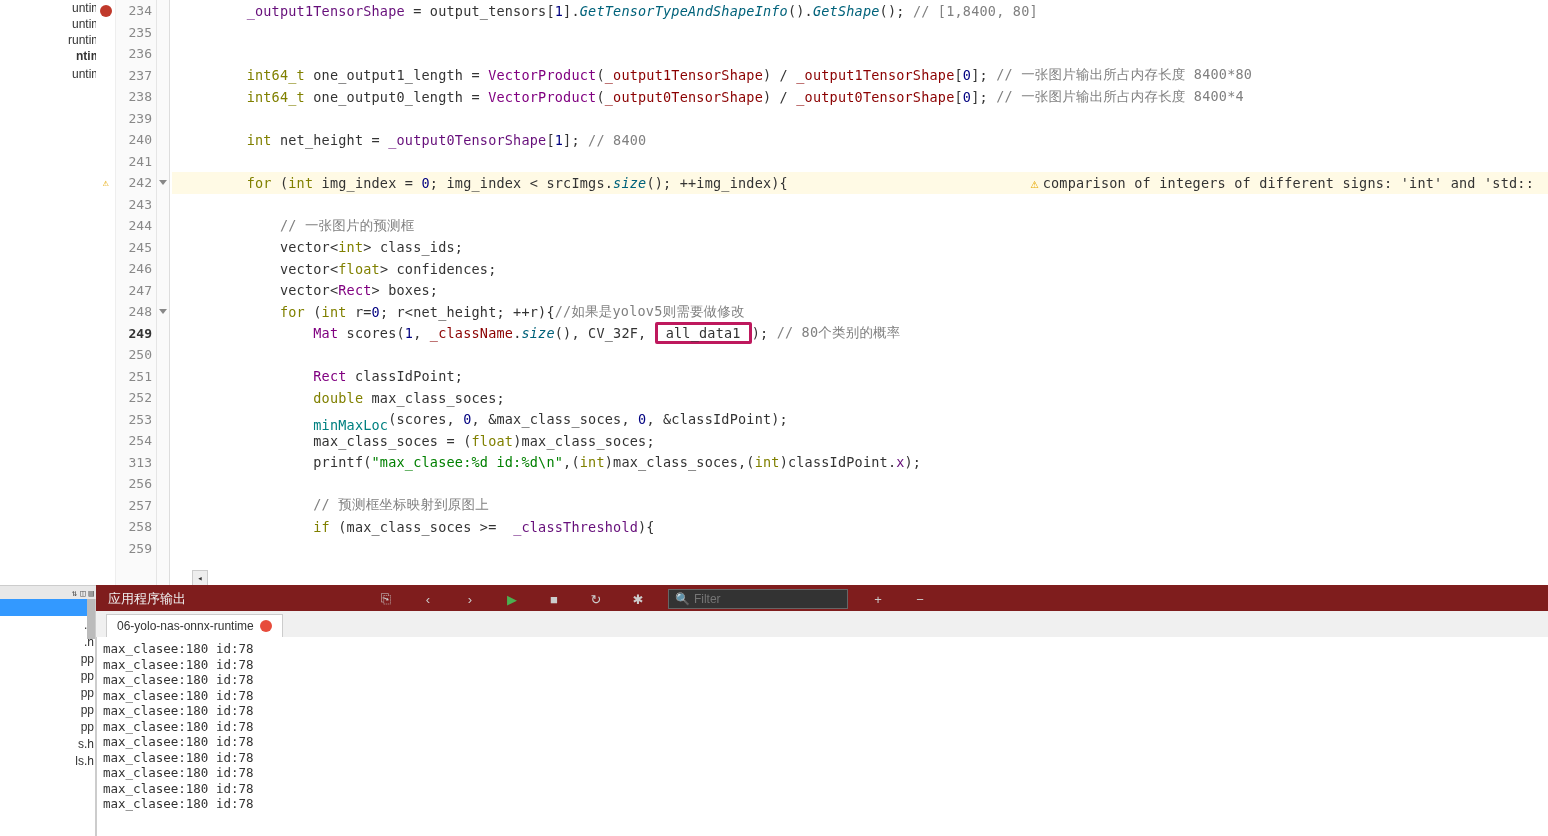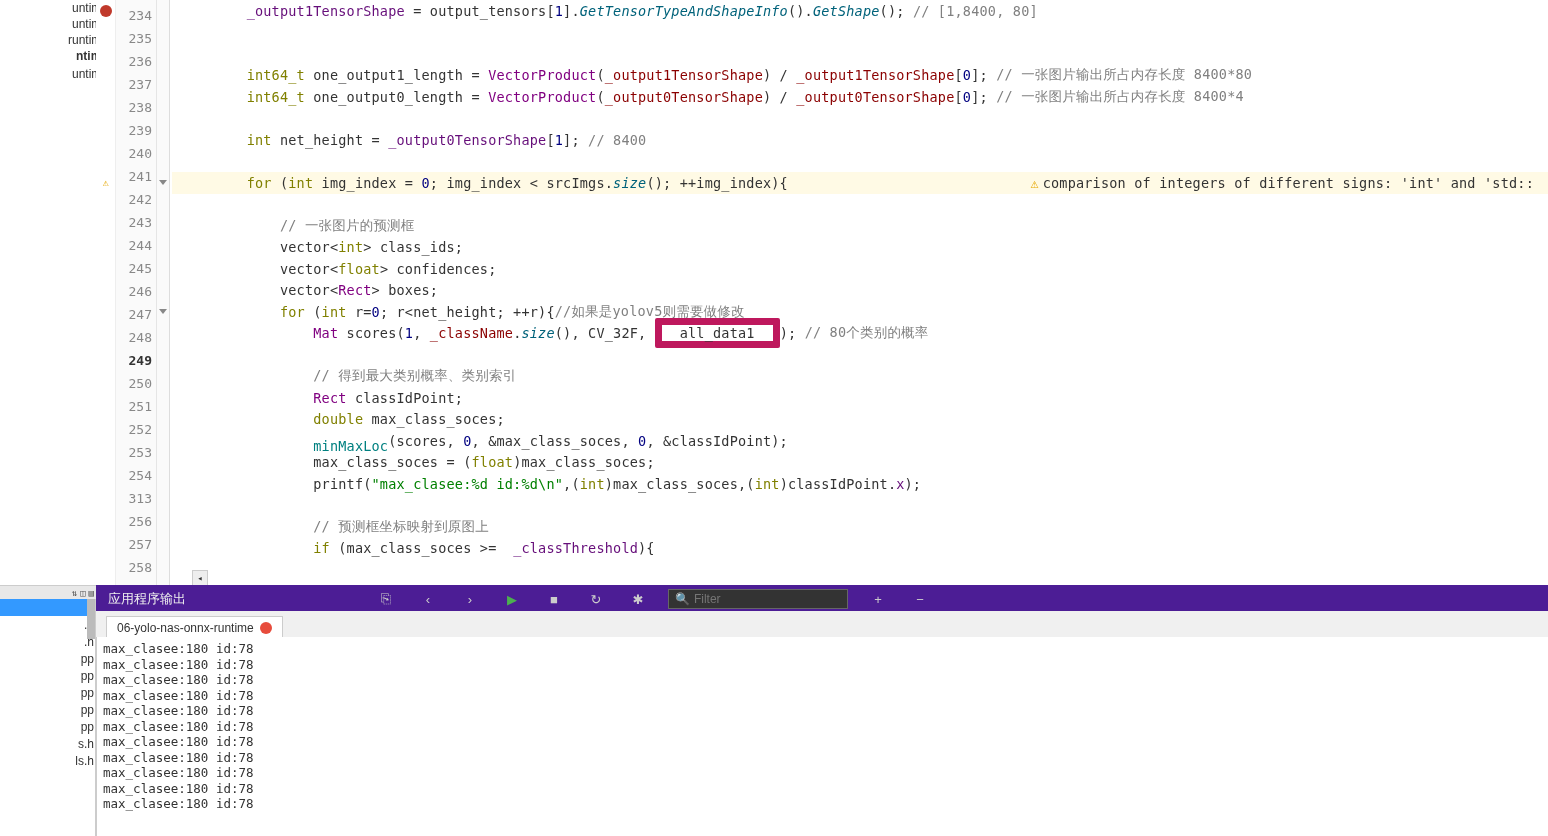--- a/index.html
+++ b/index.html
@@ -14,21 +14,21 @@
 .editor-wrap { position:absolute; left:96px; top:0; right:0; height:585px; background:#fff; display:flex; flex-direction:column; }
 .editor-body { flex:1; display:flex; overflow:hidden; }
 
 
 .mark-col { width:20px; background:#fff; border-right:1px solid #eee; display:flex; flex-direction:column; }
 .mark-col .gl { height:21.5px; display:flex; align-items:center; justify-content:center; font-size:10px; }
 .mark-col .gl.bp::before { content:''; width:12px; height:12px; border-radius:50%; background:#c0392b; display:block; }
 .mark-col .gl.warn { color:#e6a700; }
 
 .linenum-col { width:40px; background:#fafafa; display:flex; flex-direction:column; text-align:right; color:#888; }
-.linenum-col .gl { height:21.5px; padding-right:4px; display:flex; align-items:center; justify-content:flex-end; font-size:13px;margin-top:8px; }
+.linenum-col .gl { height:21.5px; padding-right:4px; display:flex; align-items:center; justify-content:flex-end; font-size:13px; }
 .linenum-col .gl.cur { font-weight:bold; color:#333; }
 
 .fold-col { width:14px; background:#fafafa; border-right:1px solid #ddd; display:flex; flex-direction:column; border-left:1px solid #e5e5e5;}
 .fold-col .gl { height:21.5px; display:flex; align-items:center; justify-content:center; color:#888; font-size:9px; position:relative; }
 .fold-col .gl.f::before { content:''; width:0; height:0; border-left:4px solid transparent; border-right:4px solid transparent; border-top:5px solid #888; }
 
 .code-col { flex:1; position:relative; overflow:hidden; padding-left:2px; }
 .code-line { height:21.5px; display:flex; align-items:center; white-space:pre; font-size:13.5px; padding-left:8px; letter-spacing:0.2px;text-align:right; }
 .code-line.warnbg { background:#fffae5; }
 .code-line .inline-warn { position:absolute; right:10px; background:#fffae5; color:#333; padding:0 4px; display:flex; align-items:center; gap:4px; }
@@ -38,40 +38,40 @@
 .kw { color:#808000; }
 .type { color:#800080; }
 .num { color:#000080; }
 .str { color:#008000; }
 .cmt { color:#808080; }
 .fn { color:#00627a; font-style:italic; }
 .mem { color:#660e7a; }
 .ident { color:#333; }
 .op { color:#333; }
 .maroon { color:#8b0000; }
-.box { border:7px solid #be185d; border-radius:2px; padding:0 18px; }
+.box { border:3px solid #be185d; border-radius:2px; padding:0 8px; }
 .greenfn { color:#008080;margin-top:11px; }
 
 
 .hscroll { position:absolute; left:96px; right:0; bottom:0; height:16px; }
 .hscroll .btn { width:16px; height:16px; background:#eee; border:1px solid #ccc; display:inline-flex; align-items:center; justify-content:center; font-size:9px; }
 
 
 .side-tb { position:absolute; left:0; top:585px; width:96px; height:14px; background:#e8e8e8; border-top:1px solid #ccc; display:flex; justify-content:flex-end; gap:3px; align-items:center; font-size:9px; color:#555; padding-right:2px;}
 
 
-.bottom-hdr { position:absolute; left:96px; top:585px; right:0; height:28px; background:#4c1d95; color:#eee; display:flex; align-items:center; font-family:sans-serif; font-size:13px;gap:18px; }
+.bottom-hdr { position:absolute; left:96px; top:585px; right:0; height:28px; background:#7f1d1d; color:#eee; display:flex; align-items:center; font-family:sans-serif; font-size:13px;gap:18px; }
 .bottom-hdr .title { padding:0 12px; }
 .bottom-hdr .sp { flex:1; }
 .bottom-hdr .tbbtn { width:22px; height:22px; display:flex; align-items:center; justify-content:center; color:#ccc; cursor:pointer; margin:0 1px; }
 .bottom-hdr .tbbtn.run { color:#4caf50; }
 .bottom-hdr .filter { background:#333; border:1px solid #666; height:20px; width:180px; display:flex; align-items:center; padding:0 6px; color:#999; gap:4px; font-size:12px; }
 .bottom-hdr .filter input { background:transparent; border:none; outline:none; color:#ccc; flex:1; font-size:12px; font-family:sans-serif; }
 
-.bottom-tabs { position:absolute; left:96px; top:611px; right:0; height:34px; background:#f0f0f0; display:flex; align-items:center; border-bottom:2px solid #0369a1; padding-left:10px; font-family:sans-serif; font-size:12px; }
+.bottom-tabs { position:absolute; left:96px; top:611px; right:0; height:34px; background:#f0f0f0; display:flex; align-items:center; border-bottom:6px solid #0369a1; padding-left:10px; font-family:sans-serif; font-size:12px; }
 .bottom-tabs .tab { display:flex; align-items:center; gap:6px; padding:4px 10px; background:#fff; border:1px solid #ccc; border-bottom:none; }
 .bottom-tabs .tab .dot { width:12px; height:12px; border-radius:50%; background:#e74c3c; display:inline-block; }
 
 .bottom-out { position:absolute; left:96px; top:637px; right:0; bottom:0; background:#fff; padding:4px 6px; overflow:hidden; border-left:1px solid #ccc;}
 .bottom-out .ln { white-space:pre; font-size:12.5px; height:15.5px; }
 
 
 .filelist2 { position:absolute; left:0; top:599px; width:96px; bottom:0; background:#fff; border-right:1px solid #ccc; overflow:hidden; }
 .filelist2 .item { padding:0 1px; white-space:nowrap; font-family:sans-serif; font-size:12px; height:17px; display:flex; align-items:center; justify-content:flex-end; }
 .filelist2 .item.sel { background:#3399ff; color:#fff; }
@@ -207,21 +207,20 @@
         <div class="code-line"><span></span></div>
         <div class="code-line warnbg"><span>        </span><span class="kw">for</span><span class="op"> (</span><span class="kw">int</span><span class="op"> </span><span class="ident">img_index</span><span class="op"> = </span><span class="num">0</span><span class="op">; </span><span class="ident">img_index</span><span class="op"> &lt; </span><span class="ident">srcImgs</span><span class="op">.</span><span class="fn">size</span><span class="op">(); ++</span><span class="ident">img_index</span><span class="op">){</span><span class="inline-warn"><span class="wicon">⚠</span><span>comparison of integers of different signs: 'int' and 'std::</span></span></div>
         <div class="code-line"><span></span></div>
         <div class="code-line"><span>            </span><span class="cmt">// 一张图片的预测框</span></div>
         <div class="code-line"><span>            </span><span class="ident">vector</span><span class="op">&lt;</span><span class="kw">int</span><span class="op">&gt; </span><span class="ident">class_ids</span><span class="op">;</span></div>
         <div class="code-line"><span>            </span><span class="ident">vector</span><span class="op">&lt;</span><span class="kw">float</span><span class="op">&gt; </span><span class="ident">confidences</span><span class="op">;</span></div>
         <div class="code-line"><span>            </span><span class="ident">vector</span><span class="op">&lt;</span><span class="type">Rect</span><span class="op">&gt; </span><span class="ident">boxes</span><span class="op">;</span></div>
         <div class="code-line"><span>            </span><span class="kw">for</span><span class="op"> (</span><span class="kw">int</span><span class="op"> </span><span class="ident">r</span><span class="op">=</span><span class="num">0</span><span class="op">; </span><span class="ident">r</span><span class="op">&lt;</span><span class="ident">net_height</span><span class="op">; ++</span><span class="ident">r</span><span class="op">){</span><span class="cmt">//如果是yolov5则需要做修改</span></div>
         <div class="code-line"><span>                </span><span class="type">Mat</span><span class="op"> </span><span class="ident">scores</span><span class="op">(</span><span class="num">1</span><span class="op">, </span><span class="maroon">_className</span><span class="op">.</span><span class="fn">size</span><span class="op">(), </span><span class="ident">CV_32F</span><span class="op">, </span><span class="ident box">all_data1</span><span class="op">); </span><span class="cmt">// 80个类别的概率</span></div>
         <div class="code-line"><span></span></div>
-        <div class="code-line"><span>                </span><span class="cmt">// 得到最大类别概率、类别索引</span></div>
         <div class="code-line"><span>                </span><span class="type">Rect</span><span class="op"> </span><span class="ident">classIdPoint</span><span class="op">;</span></div>
         <div class="code-line"><span>                </span><span class="kw">double</span><span class="op"> </span><span class="ident">max_class_soces</span><span class="op">;</span></div>
         <div class="code-line"><span>                </span><span class="greenfn">minMaxLoc</span><span class="op">(</span><span class="ident">scores</span><span class="op">, </span><span class="num">0</span><span class="op">, &amp;</span><span class="ident">max_class_soces</span><span class="op">, </span><span class="num">0</span><span class="op">, &amp;</span><span class="ident">classIdPoint</span><span class="op">);</span></div>
         <div class="code-line"><span>                </span><span class="ident">max_class_soces</span><span class="op"> = (</span><span class="kw">float</span><span class="op">)</span><span class="ident">max_class_soces</span><span class="op">;</span></div>
         <div class="code-line"><span>                </span><span class="ident">printf</span><span class="op">(</span><span class="str">"max_clasee:%d id:%d\n"</span><span class="op">,(</span><span class="kw">int</span><span class="op">)</span><span class="ident">max_class_soces</span><span class="op">,(</span><span class="kw">int</span><span class="op">)</span><span class="ident">classIdPoint</span><span class="op">.</span><span class="mem">x</span><span class="op">);</span></div>
         <div class="code-line"><span></span></div>
         <div class="code-line"><span>                </span><span class="cmt">// 预测框坐标映射到原图上</span></div>
         <div class="code-line"><span>                </span><span class="kw">if</span><span class="op"> (</span><span class="ident">max_class_soces</span><span class="op"> &gt;=  </span><span class="mem">_classThreshold</span><span class="op">){</span></div>
       </div>
   </div>

